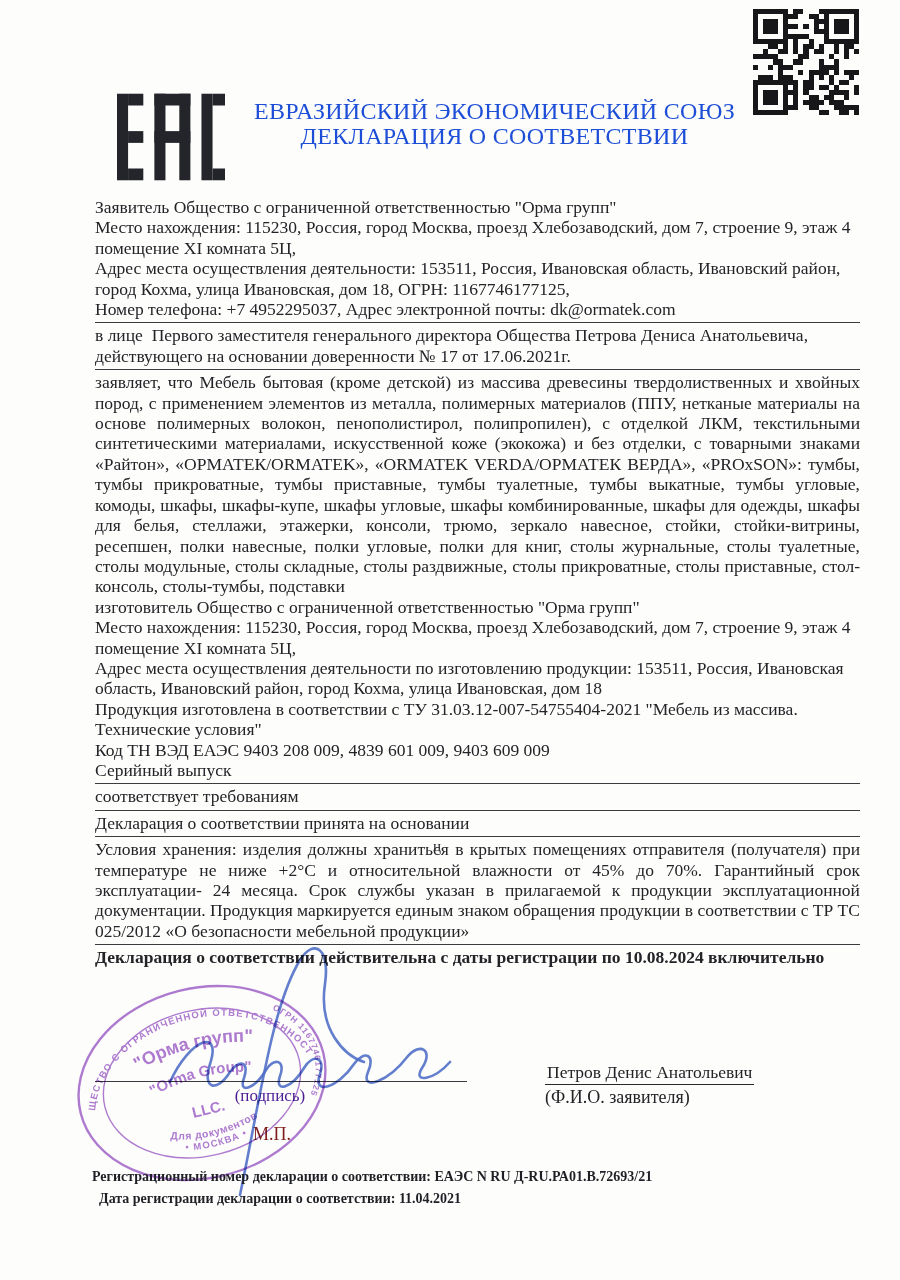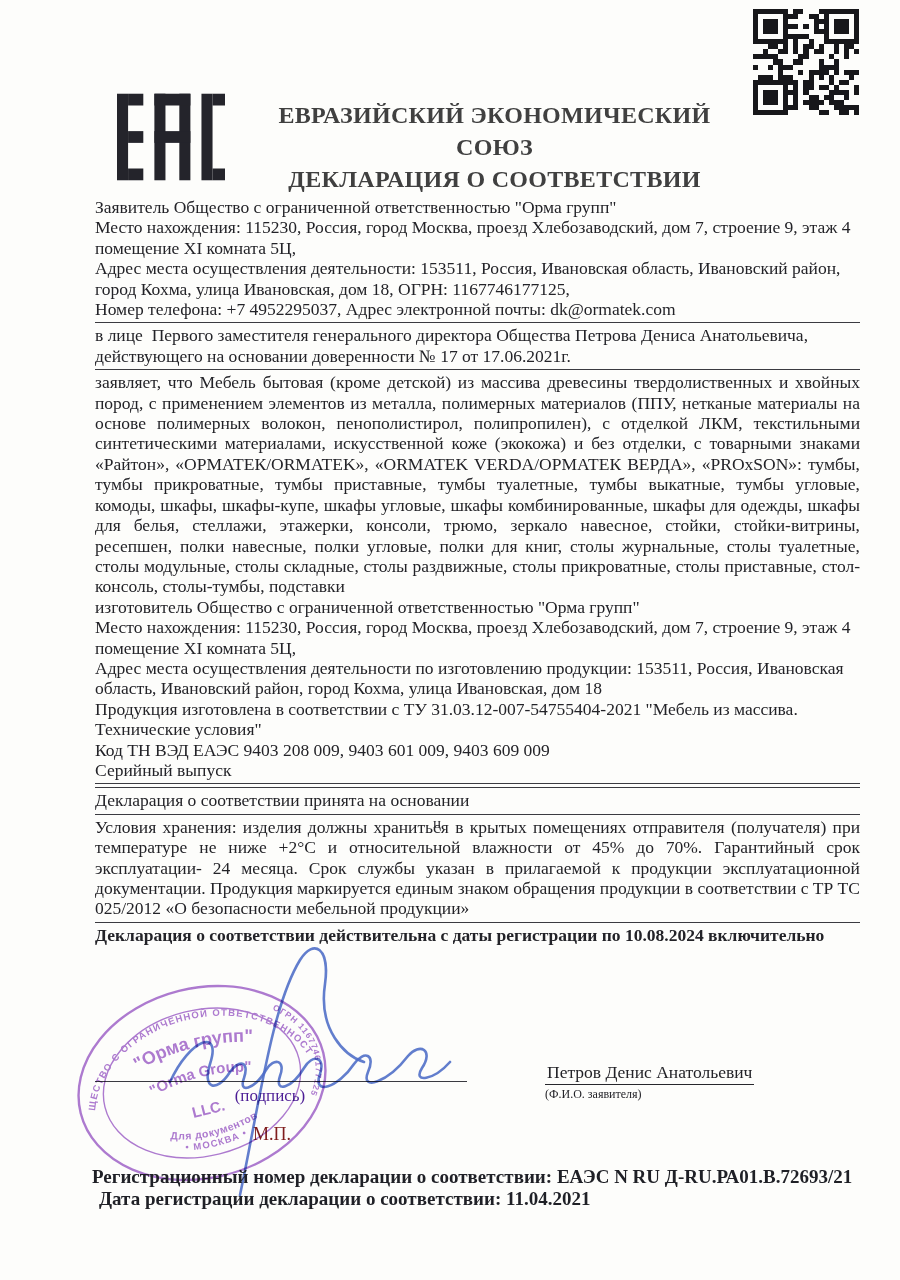--- a/index.html
+++ b/index.html
@@ -1,55 +1,55 @@
 <!DOCTYPE html>
 <html><head>
 <meta charset="utf-8">
 <style>
   html,body{margin:0;padding:0;background:#9a9a9a;}
   .page{position:relative;width:900px;height:1280px;background:#fdfdfb;overflow:hidden;
         font-family:"Liberation Serif","DejaVu Serif",serif;color:#232328;}
   
   .eac-logo{position:absolute;left:117px;top:92px;width:108px;height:90px;}
   .title{position:absolute;left:237px;top:99px;width:515px;text-align:center;
-         font-weight:bold;font-size:24px;line-height:32px;letter-spacing:.3px;color:#404040;}
+         font-weight:normal;font-size:24px;line-height:25px;letter-spacing:.3px;color:#1d4ed8;}
   .qr{position:absolute;left:753px;top:9px;width:106px;height:106px;}
   
   .doc{position:absolute;left:95px;top:197px;width:765px;font-size:17.5px;line-height:20.4px;}
   .para{margin:0;}
   .just{text-align:justify;}
   .rule{border-top:1.5px solid #3b3b40;margin:3px 0 2px 0;height:0;}
   b{font-weight:normal;}
   .bold{font-weight:bold;}
   .rel{position:relative;}
   .artifact{position:absolute;left:338px;top:23px;font-size:15px;color:#2a2a30;}
   
   .sig-line{position:absolute;left:95px;top:1081px;width:372px;border-top:1.6px solid #3a3a40;}
   .sig-caption{position:absolute;left:195px;top:1086px;width:150px;text-align:center;
                font-size:17px;color:#4c1d95;}
   .fio{position:absolute;left:545px;top:1062px;width:240px;font-size:17.5px;}
   .fio-name{display:inline-block;border-bottom:1.3px solid #27272c;padding:0 2px 1px 2px;}
-  .fio-caption{margin-top:2px;font-size:12px;}
+  .fio-caption{margin-top:2px;font-size:18px;}
   .mp{position:absolute;left:253px;top:1124px;font-size:18px;color:#7f1d1d;}
   
   .stamp{position:absolute;left:50px;top:975px;mix-blend-mode:multiply;opacity:.82;}
   .stamp ellipse{fill:none;stroke:#9d5ec9;}
   .stamp .outer{stroke-width:2.4;}
   .stamp .inner{stroke-width:1.4;}
   .stamp text{fill:#9d5ec9;font-family:"Liberation Sans",sans-serif;}
   .s-ring{font-size:9.5px;letter-spacing:1.2px;font-weight:bold;}
   .s-ring2{font-size:8.5px;letter-spacing:1px;font-weight:bold;}
   .s-c1{font-size:18px;font-weight:bold;}
   .s-c2{font-size:15px;font-weight:bold;}
   .s-c3{font-size:10.5px;letter-spacing:.5px;font-weight:bold;}
   .ink{position:absolute;left:150px;top:940px;mix-blend-mode:multiply;}
   .ink path{fill:none;stroke:#4d6dcb;stroke-width:2.6;stroke-linecap:round;opacity:.88;}
   
   .footer{position:absolute;left:92px;top:1166px;width:770px;font-weight:bold;
-          font-size:19px;line-height:21.5px;color:#1f2026;}
+          font-size:14px;line-height:21.5px;color:#1f2026;}
   .footer .indent{padding-left:7px;}
 </style>
 </head>
 <body>
 
 <div class="page">
 
   <div class="eac-logo">
     <svg viewBox="0 0 156 125" width="108" height="90" fill="#24242b">
       <rect x="0" y="0" width="16" height="125"></rect>
@@ -331,27 +331,28 @@
       <b>заявляет,</b>
       <span>что Мебель бытовая (кроме детской) из массива древесины твердолиственных и хвойных пород, с применением элементов из металла, полимерных материалов (ППУ, нетканые материалы на основе полимерных волокон, пенополистирол, полипропилен), с отделкой ЛКМ, текстильными синтетическими материалами, искусственной коже (экокожа) и без отделки, с товарными знаками «Райтон», «ОРМАТЕК/ORMATEK», «ORMATEK VERDA/ОРМАТЕК ВЕРДА», «PROxSON»: тумбы, тумбы прикроватные, тумбы приставные, тумбы туалетные, тумбы выкатные, тумбы угловые, комоды, шкафы, шкафы-купе, шкафы угловые, шкафы комбинированные, шкафы для одежды, шкафы для белья, стеллажи, этажерки, консоли, трюмо, зеркало навесное, стойки, стойки-витрины, ресепшен, полки навесные, полки угловые, полки для книг, столы журнальные, столы туалетные, столы модульные, столы складные, столы раздвижные, столы прикроватные, столы приставные, стол-консоль, столы-тумбы, подставки</span>
     </p>
 
     <div class="para">
       <div><b>изготовитель</b>
         <span>Общество с ограниченной ответственностью "Орма групп"</span></div>
       <div>Место нахождения: 115230, Россия, город Москва, проезд Хлебозаводский, дом 7, строение 9, этаж 4 помещение XI комната 5Ц,</div>
       <div>Адрес места осуществления деятельности по изготовлению продукции: 153511, Россия, Ивановская область, Ивановский район, город Кохма, улица Ивановская, дом 18</div>
       <div>Продукция изготовлена в соответствии с ТУ 31.03.12-007-54755404-2021 "Мебель из массива. Технические условия"</div>
-      <div>Код ТН ВЭД ЕАЭС  9403 208 009, 9403 601 009, 9403 609 009</div>
+      <div>Код ТН ВЭД ЕАЭС  9403 208 009, 4839 601 009, 9403 609 009</div>
       <div>Серийный выпуск</div>
     </div>
 
     <div class="rule"></div>
 
     <div class="para">
+      <div><b>соответствует требованиям</b></div>
     </div>
 
     <div class="rule"></div>
 
     <div class="para rel">
       <div><b>Декларация о соответствии принята на основании</b></div>
       <span class="artifact">ц</span>
     </div>
 
     <div class="rule"></div>

